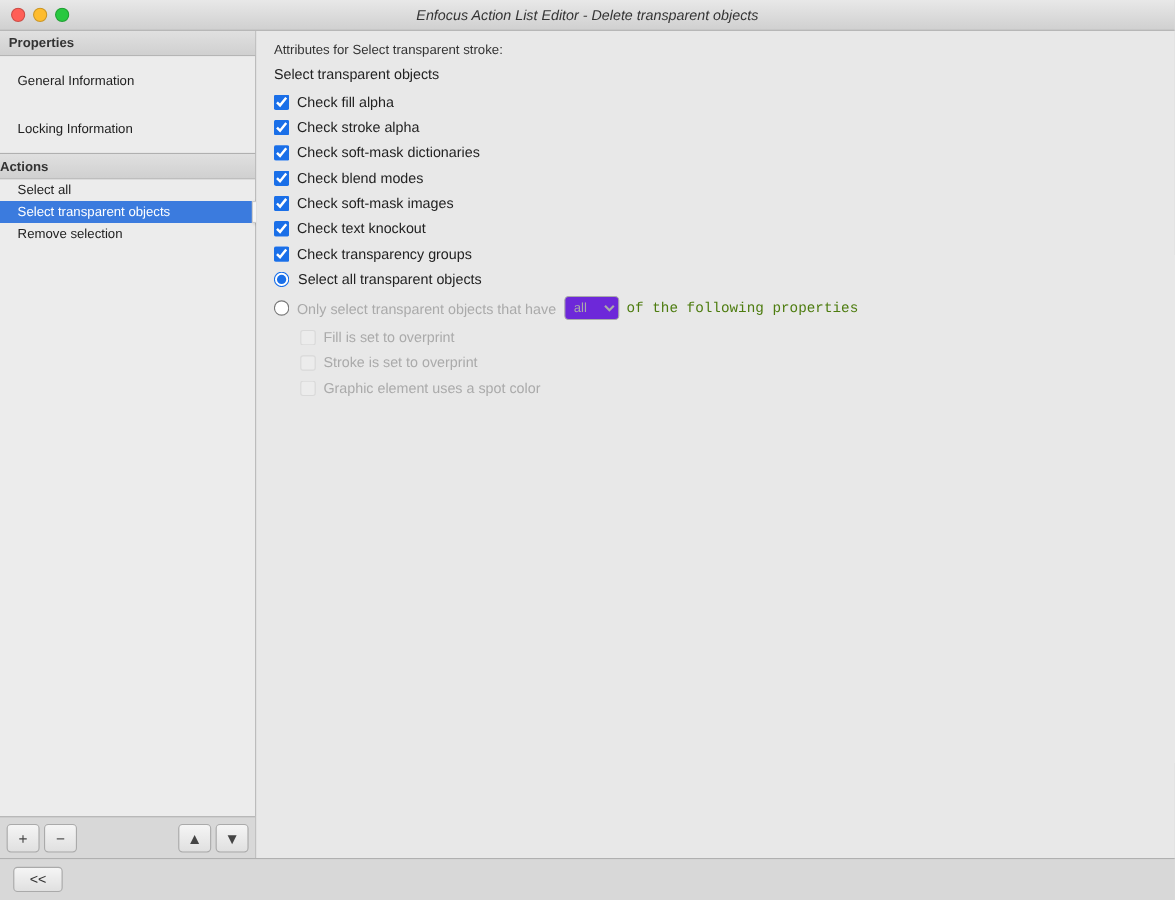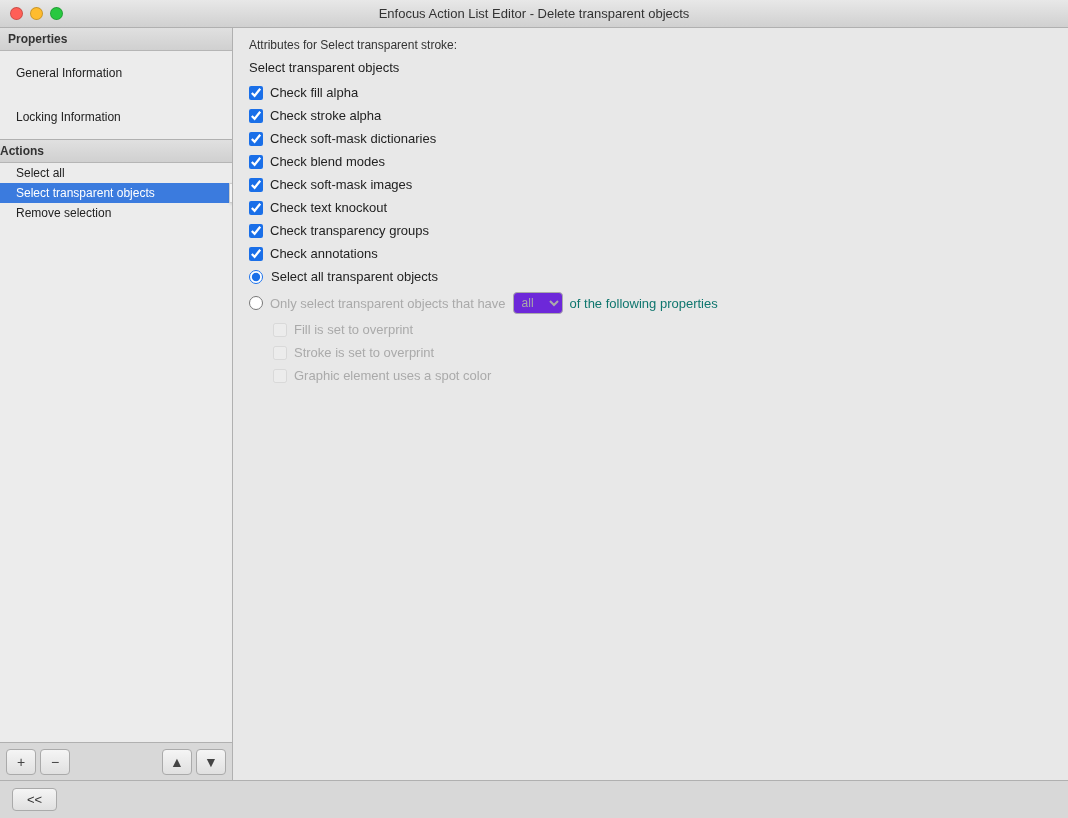--- a/index.html
+++ b/index.html
@@ -37,20 +37,21 @@
       border-radius: 50%;
       border: 1px solid rgba(0,0,0,0.2);
     }
     .btn-close { background: #ff5f57; }
     .btn-min { background: #febc2e; }
     .btn-max { background: #28c840; }
     .titlebar-title {
       font-size: 13px;
       color: #333;
       font-weight: 500;
+      font-style: italic;
     }
 
     
     .main-content {
       display: flex;
       flex: 1;
       overflow: hidden;
     }
 
     
@@ -264,21 +265,22 @@
       padding: 2px 4px;
       font-size: 12px;
       border: 1px solid #aaa;
       border-radius: 4px;
       background: #6d28d9;
       color: #aaa;
       cursor: pointer;
     }
     .of-label {
       font-size: 13px;
-      color: #0f766e;
+      color: #4d7c0f;
+      font-family: Liberation Mono, monospace;
     }
 
     .indented {
       margin-left: 24px;
     }
   </style>
 </head>
 <body>
 
 <div class="titlebar">
@@ -363,24 +365,20 @@
         <label for="cb4">Check soft-mask images</label>
       </div>
       <div class="checkbox-row">
         <input type="checkbox" checked="" id="cb5" style="">
         <label for="cb5">Check text knockout</label>
       </div>
       <div class="checkbox-row">
         <input type="checkbox" checked="" id="cb6" style="">
         <label for="cb6">Check transparency groups</label>
       </div>
-      <div class="checkbox-row">
-        <input type="checkbox" checked="" id="cb7" style="">
-        <label for="cb7">Check annotations</label>
-      </div>
 
       <div class="radio-row">
         <input type="radio" name="select-mode" id="r0" checked="" style="">
         <label for="r0">Select all transparent objects</label>
       </div>
 
       <div class="radio-row-complex">
         <input type="radio" name="select-mode" id="r1" style="">
         <label for="r1" style="color:#aaa;">Only select transparent objects that have</label>
         <select class="select-dropdown">

